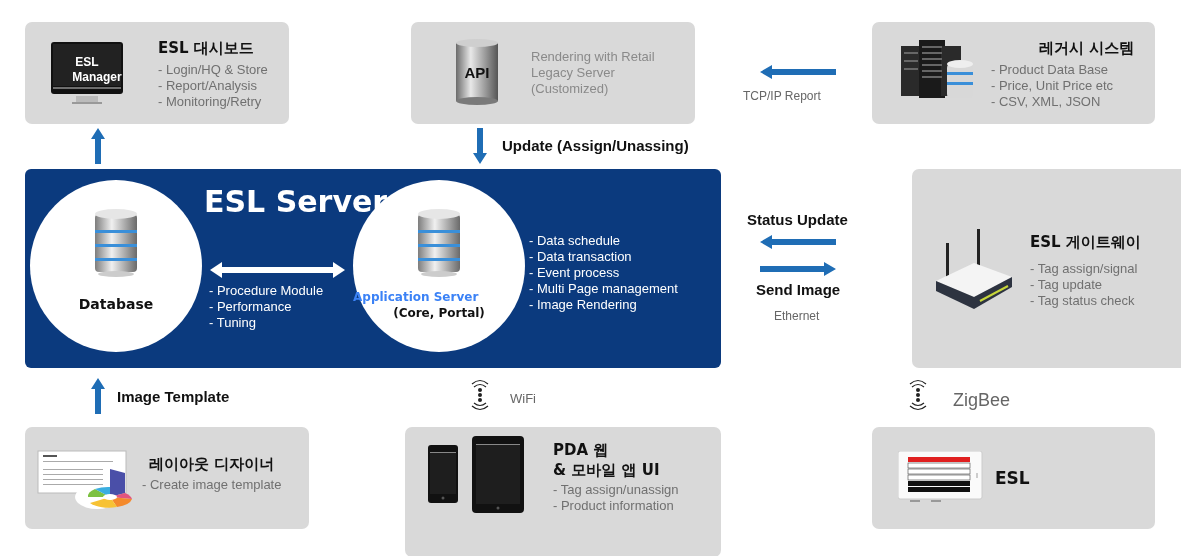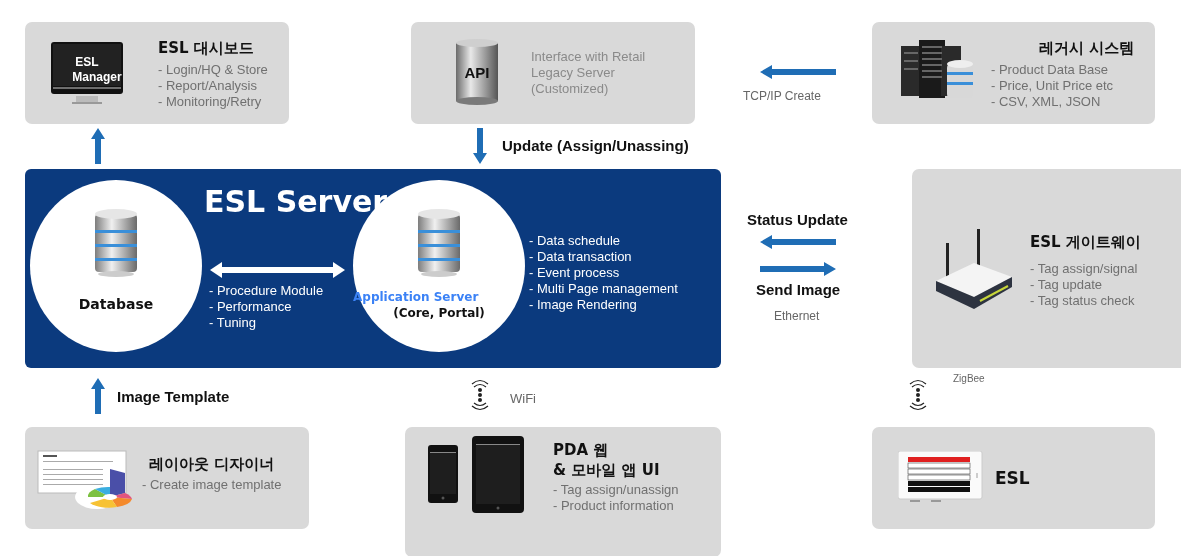--- a/index.html
+++ b/index.html
@@ -46,30 +46,30 @@
         <stop offset="0.7" stop-color="#9a9a9a"></stop>
         <stop offset="1" stop-color="#555"></stop>
       </linearGradient>
     </defs>
     <rect x="2" y="5" width="42" height="58" fill="url(#cylg)"></rect>
     <ellipse cx="23" cy="5" rx="21" ry="4" fill="#cfcfcf"></ellipse>
     <ellipse cx="23" cy="63" rx="21" ry="4" fill="#7a7a7a"></ellipse>
   </svg>
   <div style="position:absolute;left:43px;top:42px;width:46px;text-align:center;font-weight:bold;font-size:15px;color:#111;">API</div>
   <div class="list" style="left:120px;top:27px;color:#8a8a8a;">
-    <div>Interface with Retail</div>
+    <div>Rendering with Retail</div>
     <div>Legacy Server</div>
     <div>(Customized)</div>
   </div>
 </div>
 
 <svg class="arrow" style="left:760px;top:65px;" width="78" height="14" viewBox="0 0 78 14">
   <polygon points="0,7 12,0 12,4 76,4 76,10 12,10 12,14" fill="#1f6db5"></polygon>
 </svg>
-<div class="label-g" style="left:743px;top:89px;font-size:12px;">TCP/IP Create</div>
+<div class="label-g" style="left:743px;top:89px;font-size:12px;">TCP/IP Report</div>
 
 <div class="box" style="left:872px;top:22px;width:283px;height:102px;">
   <svg style="position:absolute;left:29px;top:16px;" width="74" height="64" viewBox="0 0 74 64">
     <rect x="0" y="8" width="22" height="50" fill="#2a2a2a"></rect>
     <rect x="18" y="2" width="26" height="58" fill="#1a1a1a"></rect>
     <rect x="40" y="8" width="20" height="50" fill="#2a2a2a"></rect>
     <g fill="#666">
       <rect x="21" y="8" width="20" height="2"></rect>
         <rect x="21" y="14" width="20" height="2"></rect>
         <rect x="21" y="20" width="20" height="2"></rect>
@@ -206,21 +206,21 @@
   <g fill="none" stroke="#222" stroke-width="1.2">
     <path d="M4,7 Q12,0 20,7"></path>
       <path d="M6,10 Q12,5 18,10"></path>
     <path d="M4,29 Q12,36 20,29"></path>
       <path d="M6,26 Q12,31 18,26"></path>
   </g>
   <circle cx="12" cy="13" r="2" fill="#222"></circle>
     <circle cx="12" cy="18" r="2" fill="#222"></circle>
     <circle cx="12" cy="23" r="2" fill="#222"></circle>
 </svg>
-<div class="label-g" style="left:953px;top:373px;font-size:10px;">ZigBee</div>
+<div class="label-g" style="left:953px;top:390px;font-size:18px;">ZigBee</div>
 
 <div class="box" style="left:25px;top:427px;width:284px;height:102px;">
   <svg style="position:absolute;left:10px;top:22px;" width="102" height="64" viewBox="0 0 102 64">
     <rect x="3" y="2" width="88" height="42" fill="#fff" stroke="#bbb"></rect>
     <rect x="8" y="6" width="14" height="2" fill="#555"></rect>
     <g fill="#aaa">
         <rect x="8" y="12" width="70" height="1"></rect>
         <rect x="8" y="20" width="60" height="1"></rect>
         <rect x="8" y="25" width="60" height="1"></rect>
         <rect x="8" y="30" width="60" height="1"></rect>

